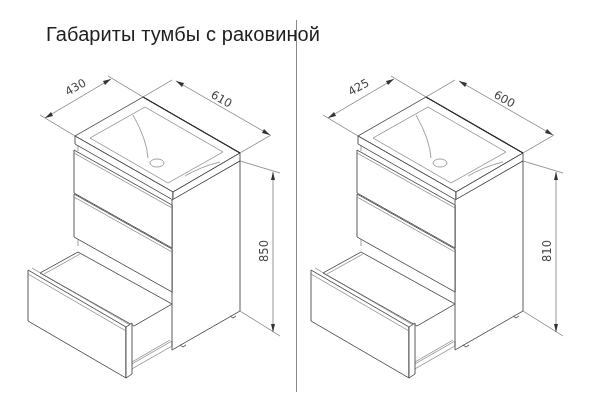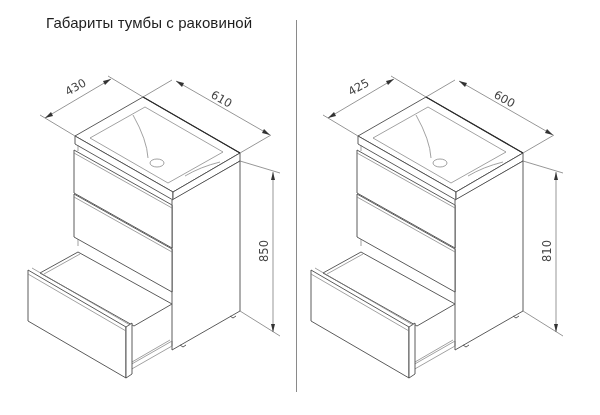--- a/index.html
+++ b/index.html
@@ -1,21 +1,21 @@
 <!DOCTYPE html>
 <html><head>
 <meta charset="utf-8">
 <style>
   html, body { margin: 0; padding: 0; background: #ffffff; }
   body { width: 600px; height: 415px; position: relative; overflow: hidden;
          font-family: "Liberation Sans", "DejaVu Sans", sans-serif; color: #222; }
   .panel { position: absolute; top: 0; height: 415px; }
   .panel-left { left: 0; width: 297px; }
   .panel-right { left: 298px; width: 302px; }
-  .title { position: absolute; top: 14px; font-size: 15px; color: #1e1e1e; white-space: nowrap;
+  .title { position: absolute; top: 23px; font-size: 20px; color: #1e1e1e; white-space: nowrap;
            letter-spacing: 0.1px; }
   .panel-left .title { left: 46px; }
   .panel-right .title { left: 52px; }
   .divider { position: absolute; left: 296px; top: 20px; width: 1px; height: 372px; background: #8a8a8a; }
   svg { position: absolute; left: 0; top: 0; overflow: visible; }
   .ln { stroke: #4a4a4a; stroke-width: 0.9; fill: none; }
   .ln-bold { stroke: #2a2a2a; stroke-width: 1.1; fill: none; }
   .ln-thin { stroke: #7a7a7a; stroke-width: 0.7; fill: none; }
   .dim { stroke: #6a6a6a; stroke-width: 0.7; fill: none; }
   .arrow { fill: #333; }

